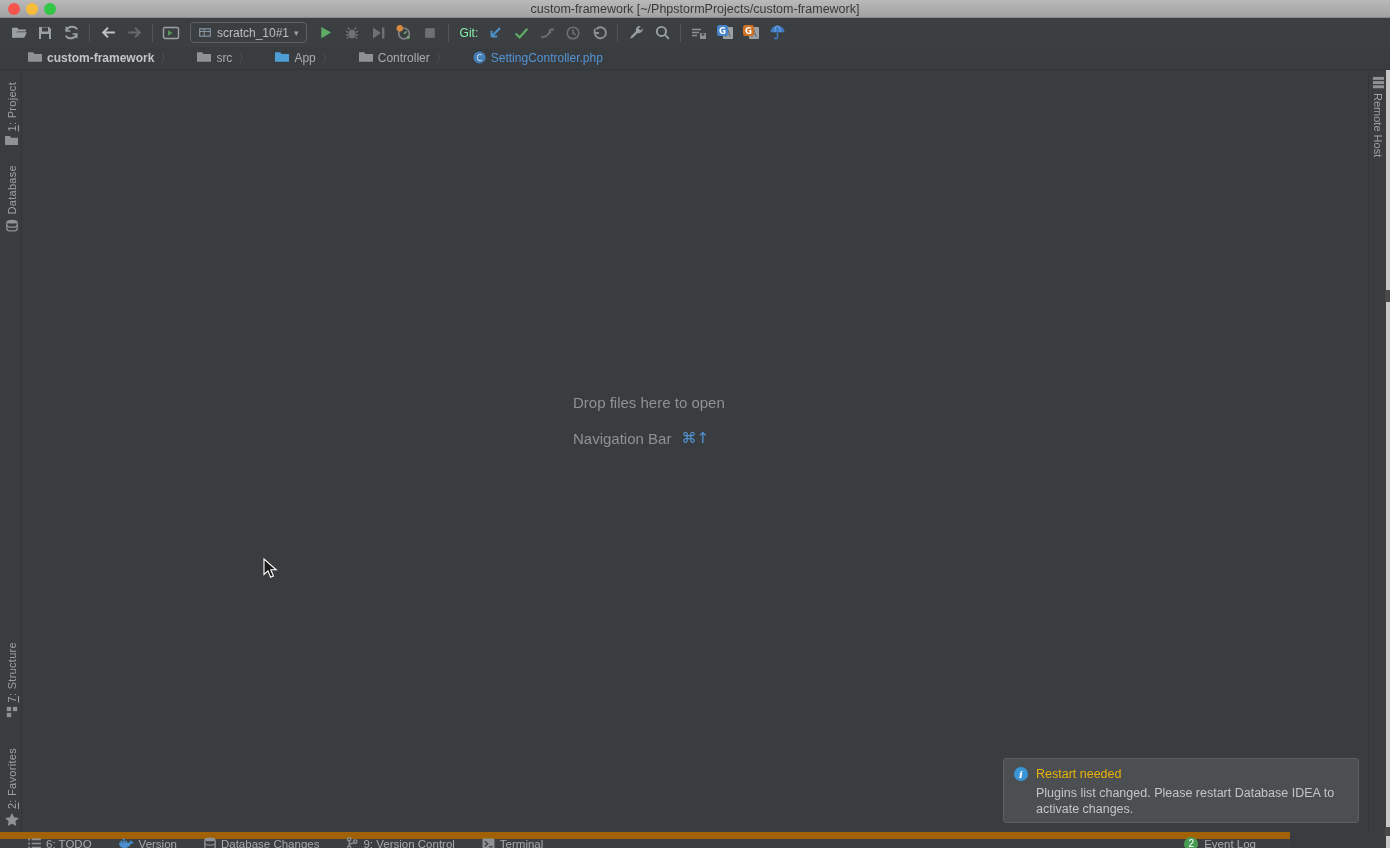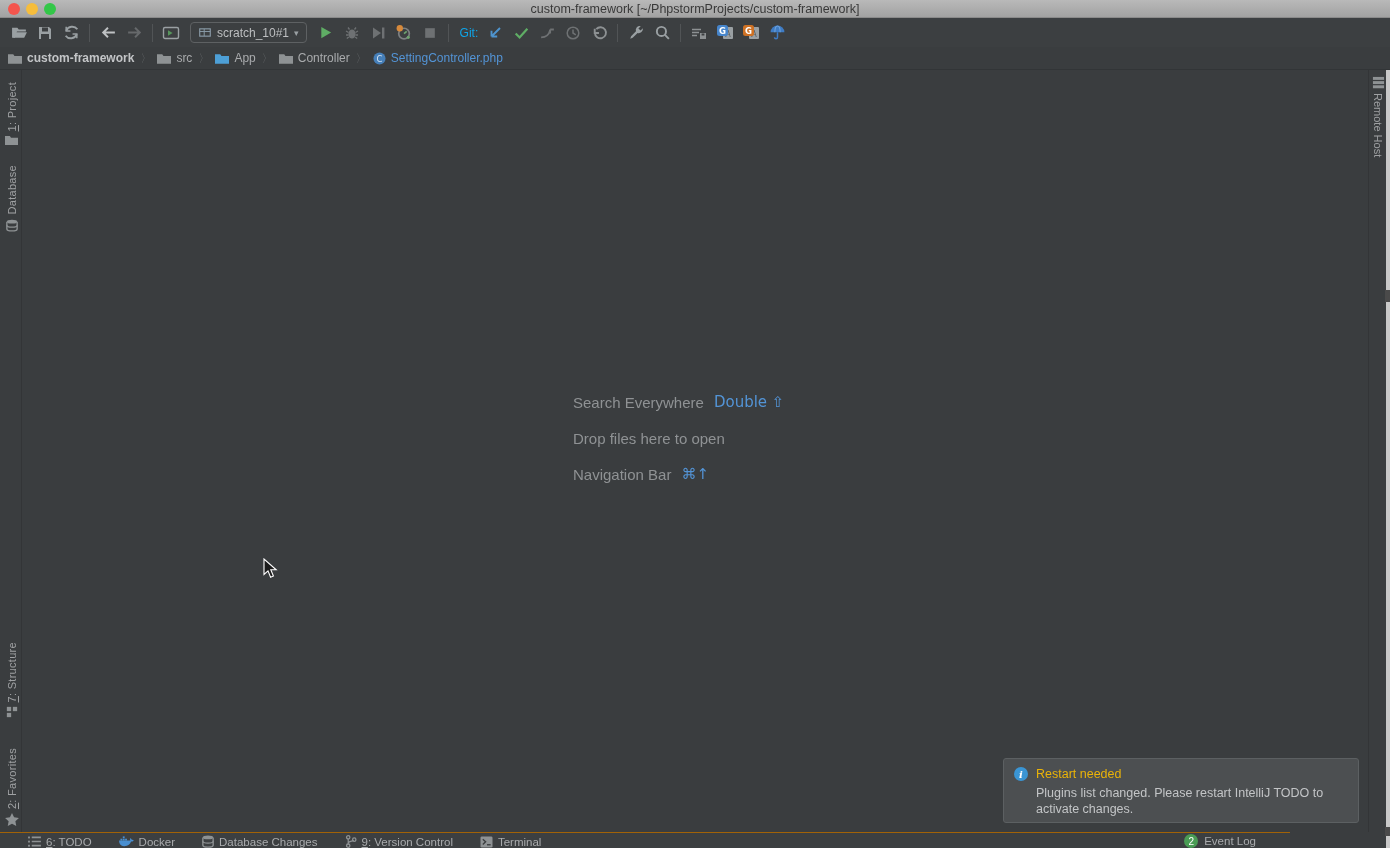--- a/index.html
+++ b/index.html
@@ -17,27 +17,27 @@
   .title-text { width:100%; text-align:center; font-size:12.5px; color:#393939; }
 
   
   .toolbar { position:absolute; top:18px; left:0; width:1390px; height:29px;
     background:#3c3f41; display:flex; align-items:center; padding-left:6px; }
   .tb-btn { width:26px; height:24px; display:flex; align-items:center; justify-content:center; flex:0 0 auto; }
   .tb-sep { width:1px; height:18px; background:#515456; margin:0 5px; flex:0 0 auto; }
   .run-config { height:21px; border:1px solid #5e6163; border-radius:4px; display:flex;
     align-items:center; gap:5px; padding:0 7px; margin:0 6px; color:#bdbfc1; font-size:12px; }
   .dd-arrow { font-size:9px; color:#9aa0a3; }
-  .git-label { color:#0ea5e9; font-size:12px; margin:0 4px 0 6px; }
+  .git-label { color:#86efac; font-size:12px; margin:0 4px 0 6px; }
 
   
   .breadcrumbs { position:absolute; top:47px; left:0; width:1390px; height:23px;
     background:#3a3d3f; border-bottom:1px solid #323537; display:flex; align-items:center;
     padding-left:8px; font-size:12px; color:#a9abad; }
-  .bc-item { display:flex; align-items:flex-end; gap:5px; }
+  .bc-item { display:flex; align-items:flex-start; gap:5px;margin-left:20px; }
   .bc-sep { color:#5f6365; margin:0 6px; font-size:11px; }
   .bc-bold { font-weight:bold; color:#c3c5c7; }
   .bc-active { color:#5394d6; }
 
   
   .main { position:absolute; top:70px; left:0; width:1390px; height:762px; }
   .stripe-left { position:absolute; left:0; top:0; width:22px; height:762px;
     background:#3a3d3f; border-right:1px solid #333537; }
   .stripe-right { position:absolute; left:1368px; top:0; width:18px; height:762px;
     background:#3a3d3f; border-left:1px solid #333537; }
@@ -63,21 +63,21 @@
     background:#4c4f51; border:1px solid #5c6062; border-radius:3px; padding:8px 10px 8px 10px; }
   .notif-head { display:flex; align-items:center; gap:8px; }
   .info-icon { width:14px; height:14px; border-radius:50%; background:#3a95d4; color:#fff;
     font-size:10px; font-weight:bold; font-family:"DejaVu Serif",serif; font-style:italic;
     display:flex; align-items:center; justify-content:center; flex:0 0 auto; }
   .notif-title { font-size:12.5px; font-weight:normal; color:#eab308; }
   .notif-body { margin:4px 0 0 22px; font-size:12.5px; line-height:16px; color:#c3c5c7; width:310px; }
 
   
   .statusbar { position:absolute; top:832px; left:0; width:1290px; height:16px;
-    background:#3c3f41; border-top:1px solid #a16207; display:flex; align-items:flex-end;
+    background:#3c3f41; border-top:7px solid #a16207; display:flex; align-items:center;
     font-size:11.5px; color:#a9abad; }
   .sb-left { display:flex; align-items:center; gap:27px; margin-left:28px; }
   .sb-item { display:flex; align-items:center; gap:5px; }
   .sb-right { position:absolute; right:34px; display:flex; align-items:center; gap:6px; }
   .badge { width:14px; height:14px; border-radius:50%; background:#499c54; color:#fff;
     font-size:10px; display:flex; align-items:center; justify-content:center; }
 
   .cursor { position:absolute; left:263px; top:488px; }
   svg { display:block; }
 </style>
@@ -323,24 +323,20 @@
     <div class="vlabel-r" style="top:6px;">
       <svg width="13" height="13" viewBox="0 0 14 14">
           <rect x="1" y="1" width="12" height="3.2" fill="#8e9294"></rect>
           <rect x="1" y="5.5" width="12" height="3.2" fill="#8e9294"></rect>
           <rect x="1" y="10" width="12" height="3.2" fill="#8e9294"></rect>
         </svg>
       <span class="vtext">Remote Host</span>
     </div>
 
     <div class="shortcuts">
-      <div class="sc-row">
-        <span class="sc-label">Search Everywhere</span>
-        <span class="sc-key">Double ⇧</span>
-      </div>
       <div class="sc-row">
         <span class="sc-label">Drop files here to open</span>
         <span class="sc-key"></span>
       </div>
       <div class="sc-row">
         <span class="sc-label">Navigation Bar</span>
         <span class="sc-key">⌘↑</span>
       </div>
     </div>
 
@@ -349,21 +345,21 @@
           <path d="M1 1v15.5l4-3.6 2.6 6.3 2.8-1.2-2.6-6.2h5.4z" fill="#1b1b1b" stroke="#ffffff" stroke-width="1.1"></path>
         </svg>
     </div>
   </div>
 
   <div class="notification">
     <div class="notif-head">
       <div class="info-icon">i</div>
       <div class="notif-title">Restart needed</div>
     </div>
-    <div class="notif-body">Plugins list changed. Please restart IntelliJ TODO to activate changes.</div>
+    <div class="notif-body">Plugins list changed. Please restart Database IDEA to activate changes.</div>
   </div>
 
   <div class="statusbar">
     <div class="sb-left">
       <span class="sb-item">
         <svg width="13" height="11" viewBox="0 0 14 12">
             <path d="M4 1.5h10M4 6h10M4 10.5h10" stroke="#8e9294" stroke-width="1.7"></path>
             <rect x="0" y="0.6" width="2" height="2" fill="#8e9294"></rect>
             <rect x="0" y="5.1" width="2" height="2" fill="#8e9294"></rect>
             <rect x="0" y="9.6" width="2" height="2" fill="#8e9294"></rect>
@@ -371,21 +367,21 @@
         <span><span class="mn">6</span><span>: TODO</span></span>
       </span>
       <span class="sb-item">
         <svg width="15" height="13" viewBox="0 0 16 14">
             <path fill="#4a8fd0" d="M0 7h14.5c.8-.8 1.5-1 1.5-1s-.8-1.3-2.3-.8C13.3 3.7 12 3.4 12 3.4s-.6 1.4.2 2.6H0c0 2 .6 6 5.5 6 4.4 0 6.6-2.5 7.4-5z"></path>
             <rect x="1.5" y="4" width="2" height="2" fill="#4a8fd0"></rect>
             <rect x="4" y="4" width="2" height="2" fill="#4a8fd0"></rect>
             <rect x="6.5" y="4" width="2" height="2" fill="#4a8fd0"></rect>
             <rect x="4" y="1.5" width="2" height="2" fill="#4a8fd0"></rect>
           </svg>
-        <span>Docker</span>
+        <span>Version</span>
       </span>
       <span class="sb-item">
         <svg width="12" height="13" viewBox="0 0 14 15">
             <ellipse cx="7" cy="2.8" rx="6" ry="2.2" fill="#8e9294"></ellipse>
             <path d="M1 2.8v9c0 1.2 2.7 2.2 6 2.2s6-1 6-2.2v-9" fill="none" stroke="#8e9294" stroke-width="1.6"></path>
             <path d="M1 7.3c0 1.2 2.7 2.2 6 2.2s6-1 6-2.2" fill="none" stroke="#8e9294" stroke-width="1.4"></path>
           </svg>
         <span>Database Changes</span>
       </span>
       <span class="sb-item">

